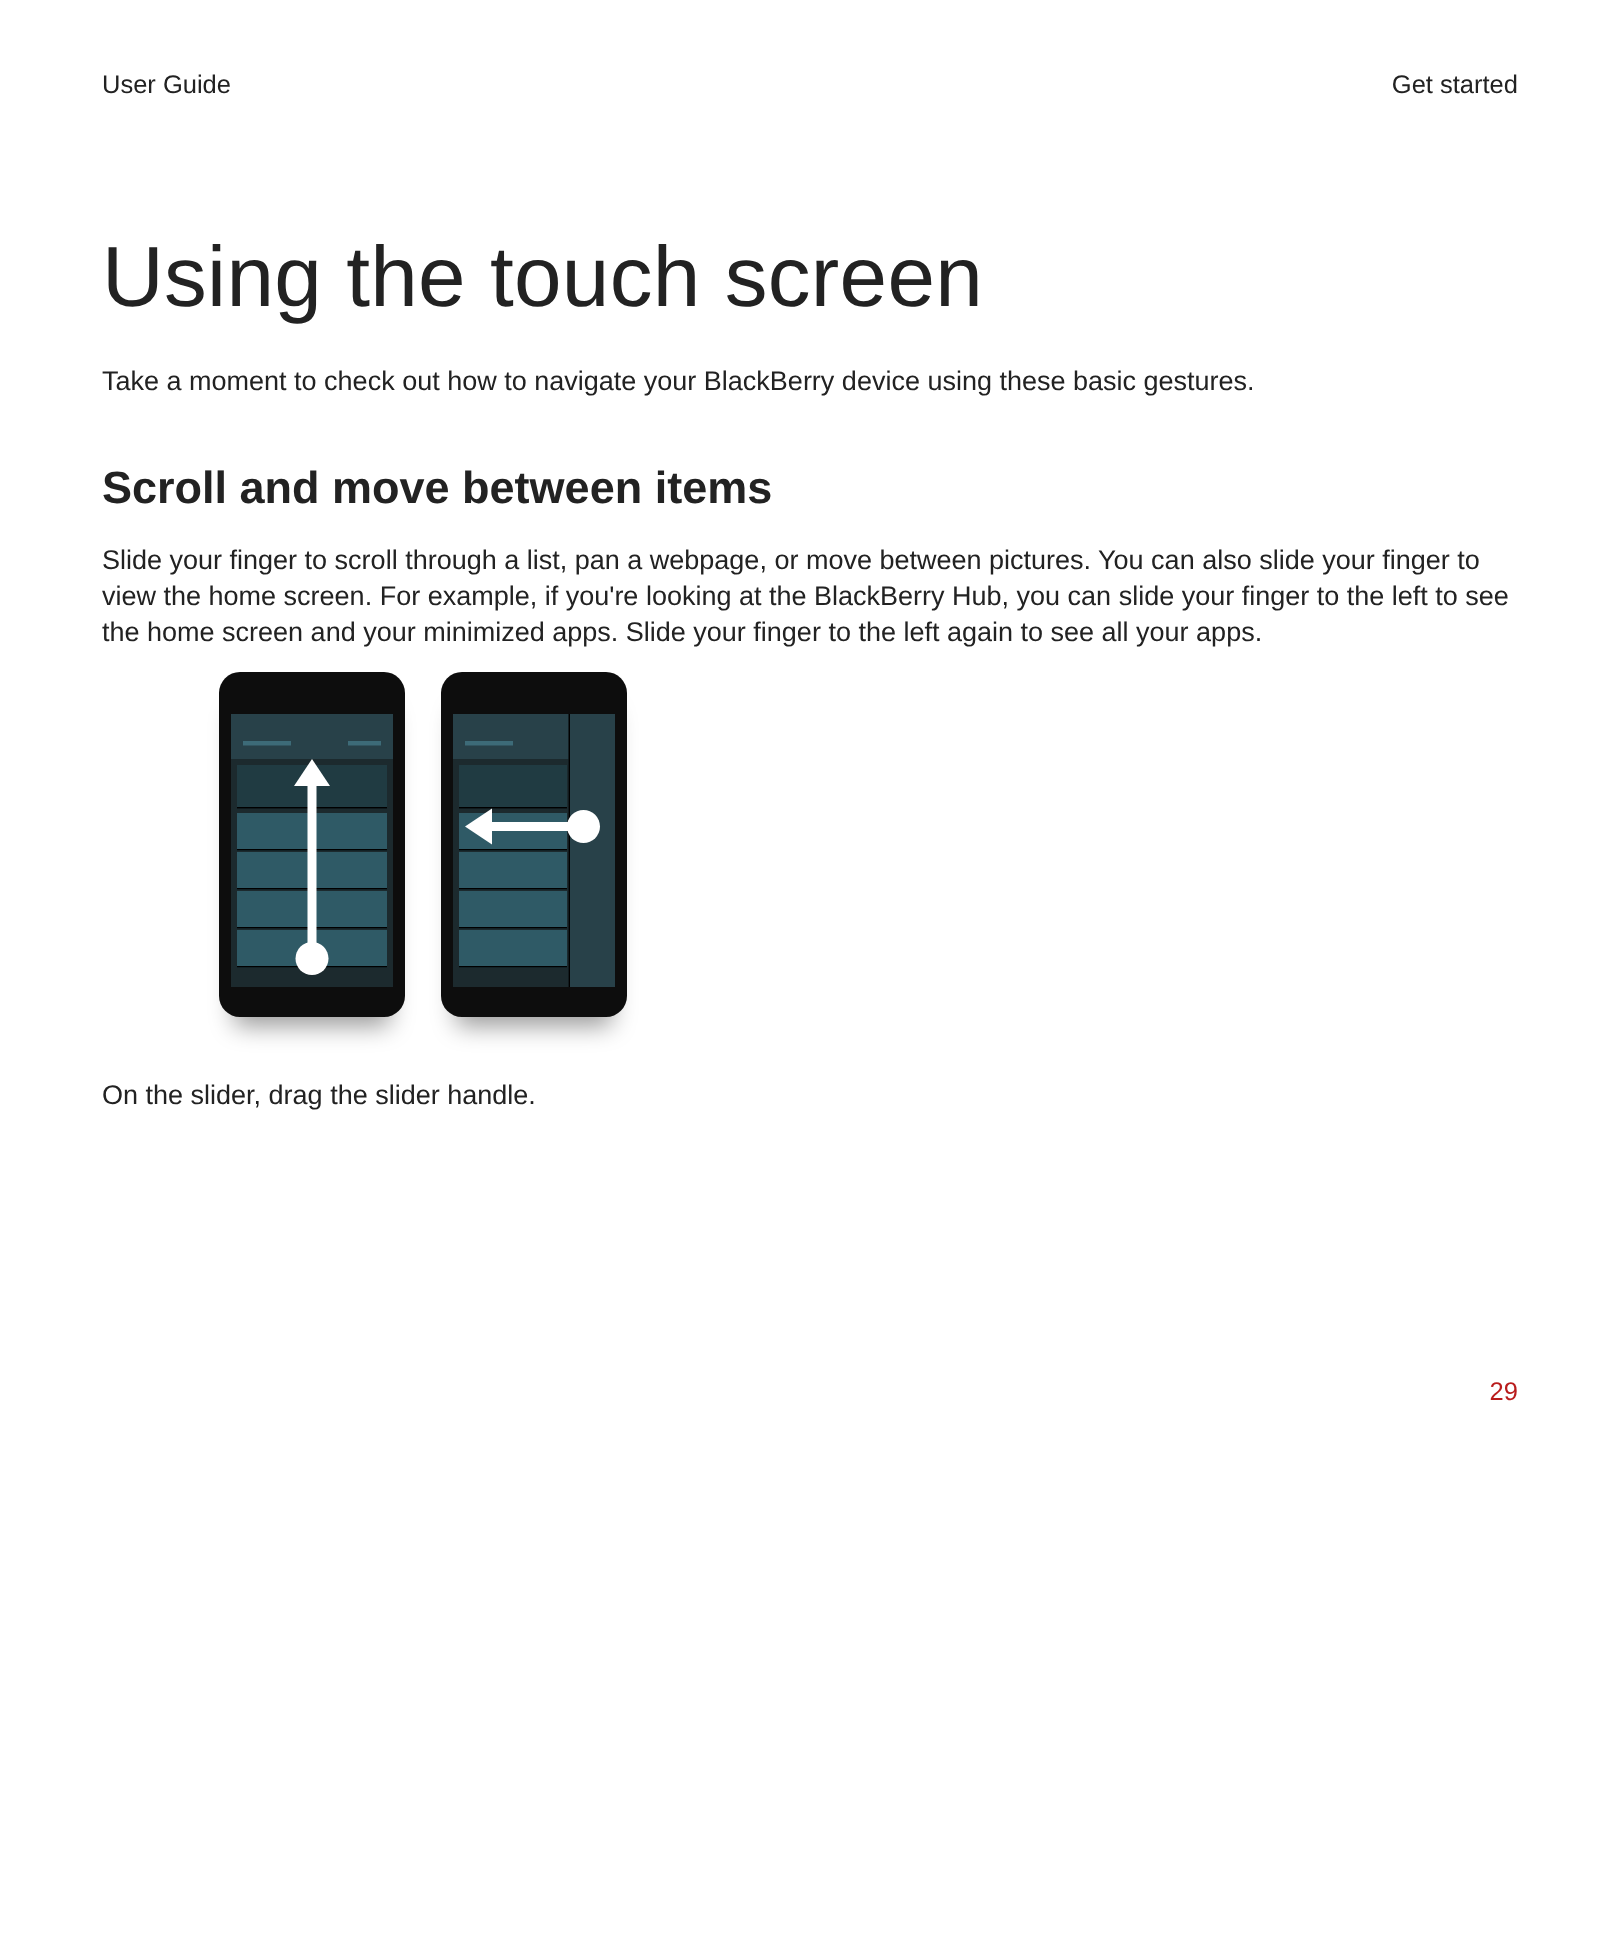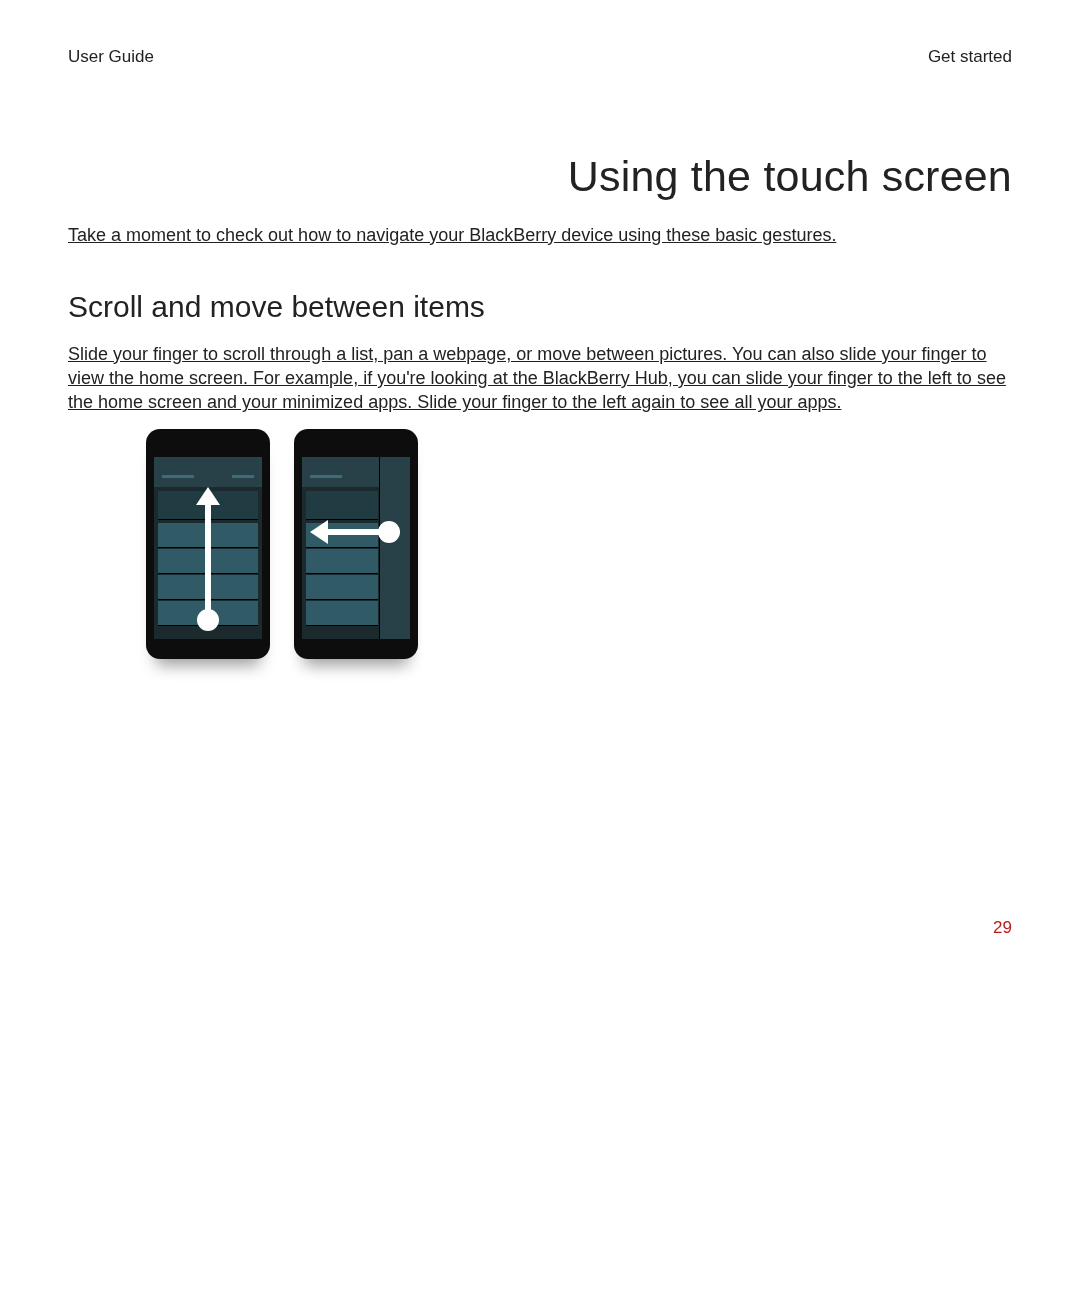--- a/index.html
+++ b/index.html
@@ -25,37 +25,35 @@
   .header-row {
     display: flex;
     justify-content: space-between;
     font-size: 17px;
     color: #222;
     font-weight: 400;
     margin-bottom: 78px;
   }
   h1 {
     font-weight: 300;
-    font-size: 43px;
+    font-size: 57px;
     margin: 0 0 18px 0;
     letter-spacing: 0.2px;
-    text-align: right;
   }
   .intro {
     margin: 0 0 40px 0;
     font-size: 18px;
   }
   h2 {
-    font-weight: 400;
+    font-weight: 700;
     font-size: 30px;
     margin: 0 0 14px 0;
   }
   p {
     margin: 0 0 14px 0;
-    text-decoration: underline;
   }
   ul {
     margin: 0 0 32px 0;
     padding-left: 38px;
   }
   li {
     margin: 0 0 4px 0;
   }
   .illus-wrap {
     margin: 0 0 40px 78px;
@@ -237,17 +235,18 @@
           <div class="h-head"></div>
           <div class="h-line"></div>
           <div class="h-dot"></div>
         </div>
       </div>
     </div>
 
   </div>
 
   <div class="slider-section">
+    <p>On the slider, drag the slider handle.</p>
   </div>
 
   <div class="page-num">29</div>
 
 </div>
 
 </body></html>

